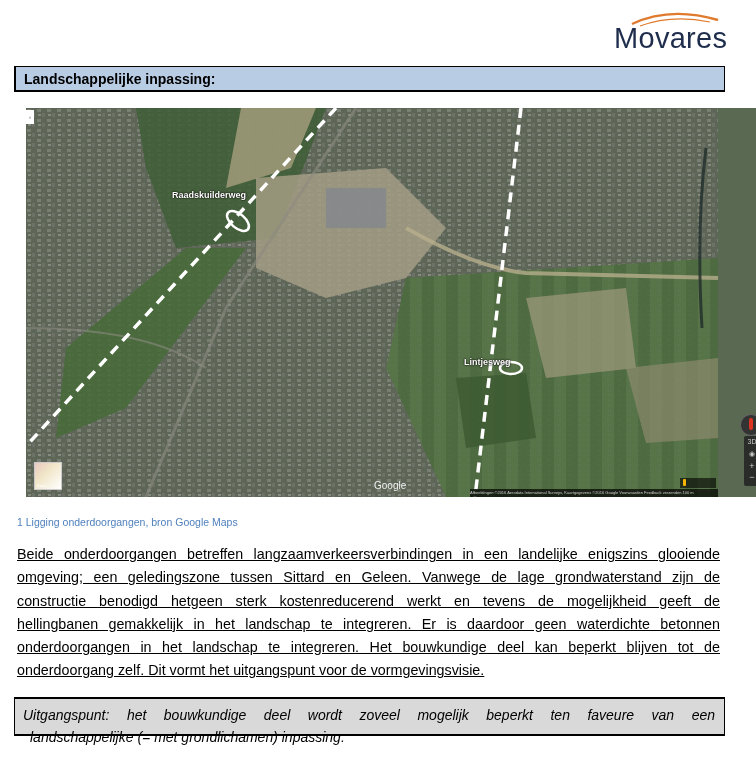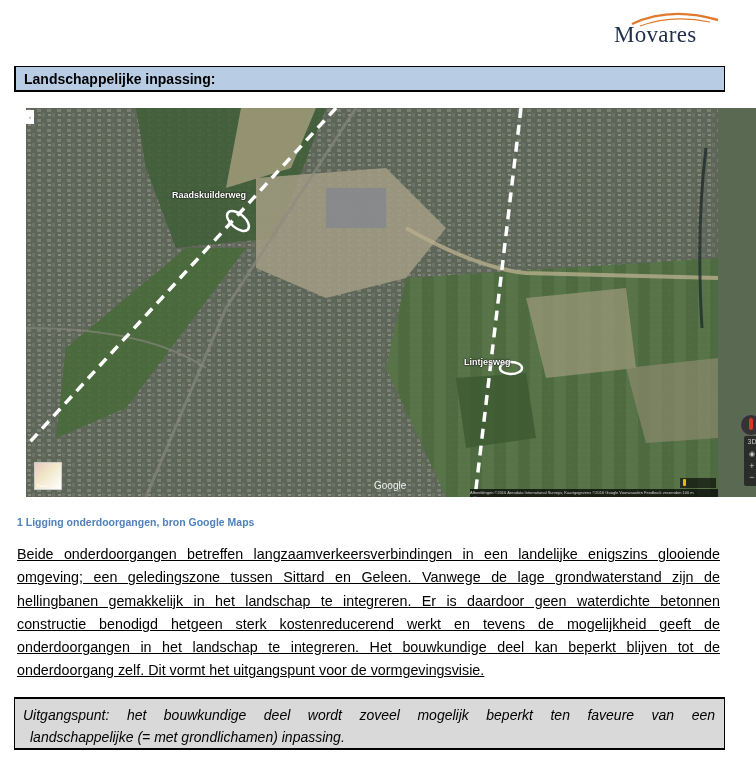--- a/index.html
+++ b/index.html
@@ -1,20 +1,20 @@
 <!DOCTYPE html>
 <html><head>
 <meta charset="utf-8">
 <style>
   html, body { margin:0; padding:0; background:#ffffff; }
   body { width:756px; height:757px; position:relative; overflow:hidden;
          font-family:"Liberation Sans", "DejaVu Sans", sans-serif; color:#000; }
   .logo { position:absolute; left:610px; top:8px; width:115px; height:42px; }
-  .logo-text { position:absolute; left:4px; top:14px; font-size:23px; color:#1f2d4d;
-               letter-spacing:0.3px; font-family:Liberation Serif, serif; }
+  .logo-text { position:absolute; left:4px; top:14px; font-size:29px; color:#1f2d4d;
+               letter-spacing:0.3px; font-family:Liberation Sans, sans-serif; }
   .logo svg { position:absolute; left:0; top:0; }
   .section-header { position:absolute; left:14px; top:66px; width:711px; height:26px;
                     background:#b8cce4; border:1px solid #000; box-sizing:border-box;
                     border-left:2px solid #000; border-bottom:2px solid #000;padding-left:11px; }
   .section-header span { position:absolute; left:8px; top:4px; font-weight:bold; font-size:14px; }
   .map { position:absolute; left:26px; top:108px; width:692px; height:389px; overflow:hidden;
          background:#5a6a52;padding-left:48px; }
   .map svg { position:absolute; left:0; top:0; }
   .map-label { position:absolute; color:#fff; font-weight:bold; font-size:9px;
                text-shadow:0 0 2px #000, 0 0 1px #000; }
@@ -26,26 +26,26 @@
   .compass::after { content:""; position:absolute; left:8px; top:3px; width:4px; height:12px; background:#d32; border-radius:2px; }
   .earth-thumb { position:absolute; left:8px; top:354px; width:26px; height:26px;
                  background:linear-gradient(135deg,#e8c8c0 0%,#f0e6c8 40%,#ffffff 100%); border:1px solid #ccc; }
   .earth-thumb span { position:absolute; left:2px; bottom:1px; font-size:4px; color:#fff; }
   .google-logo { position:absolute; left:348px; top:372px; font-size:10px; color:#fff; opacity:0.9; }
   .attrib { position:absolute; left:444px; top:381px; width:248px; height:8px; background:rgba(0,0,0,0.7);
             color:#ccc; font-size:4px; line-height:8px; white-space:nowrap; overflow:hidden; }
   .sv-bar { position:absolute; left:654px; top:370px; width:36px; height:10px; background:rgba(0,0,0,0.6); }
   .pegman { position:absolute; left:657px; top:371px; width:3px; height:7px; background:#f4b400; border-radius:1px; }
   .collapse-btn { position:absolute; left:0; top:2px; width:8px; height:14px; background:#fff; font-size:6px; text-align:center; line-height:14px; color:#555; }
-  .caption { position:absolute; left:17px; top:516px; font-size:10.5px; font-weight:bold; color:#4f81bd; }
+  .caption { position:absolute; left:17px; top:516px; font-size:10.5px; font-weight:normal; color:#4f81bd; }
   .body-text { position:absolute; left:17px; top:543px; width:703px; font-size:14.3px; line-height:23.3px;
                text-align:justify; font-family:"Liberation Sans", sans-serif;text-decoration:underline; }
   .body-text span { display:block; text-align:justify; text-align-last:justify; }
   .body-text span.last { text-align-last:left; }
-  .callout { position:absolute; left:14px; top:697px; width:711px; height:53px; background:#d9d9d9;
+  .callout { position:absolute; left:14px; top:697px; width:711px; height:39px; background:#d9d9d9;
              border-top:2px solid #000; border-bottom:2px solid #000; border-left:1px solid #000;
              border-right:1px solid #000; box-sizing:border-box; }
   .callout div { position:absolute; left:8px; top:5px; width:692px; font-style:italic; font-size:14px; line-height:22px; }
   .callout span { display:block; text-align:justify; text-align-last:justify; }
   .callout span.last { text-align-last:left;margin-left:7px; }
 </style>
 </head>
 <body>
 
 <div class="logo">
@@ -118,22 +118,22 @@
   <div class="sv-bar"></div>
   <div class="pegman"></div>
   <div class="attrib">Afbeeldingen ©2016 Aerodata International Surveys, Kaartgegevens ©2016 Google   Voorwaarden   Feedback verzenden   100 m</div>
 </div>
 
 <div class="caption">1 Ligging onderdoorgangen, bron Google Maps</div>
 
 <div class="body-text">
   <span>Beide onderdoorgangen betreffen langzaamverkeersverbindingen in een landelijke enigszins glooiende</span>
   <span>omgeving; een geledingszone tussen Sittard en Geleen. Vanwege de lage grondwaterstand zijn de</span>
+  <span>constructie benodigd hetgeen sterk kostenreducerend werkt en tevens de mogelijkheid geeft de</span>
   <span>hellingbanen gemakkelijk in het landschap te integreren. Er is daardoor geen waterdichte betonnen</span>
-  <span>constructie benodigd hetgeen sterk kostenreducerend werkt en tevens de mogelijkheid geeft de</span>
   <span>onderdoorgangen in het landschap te integreren. Het bouwkundige deel kan beperkt blijven tot de</span>
   <span class="last">onderdoorgang zelf. Dit vormt het uitgangspunt voor de vormgevingsvisie.</span>
 </div>
 
 <div class="callout">
   <div>
     <span>Uitgangspunt: het bouwkundige deel wordt zoveel mogelijk beperkt ten faveure van een</span>
     <span class="last">landschappelijke (= met grondlichamen) inpassing.</span>
   </div>
 </div>

